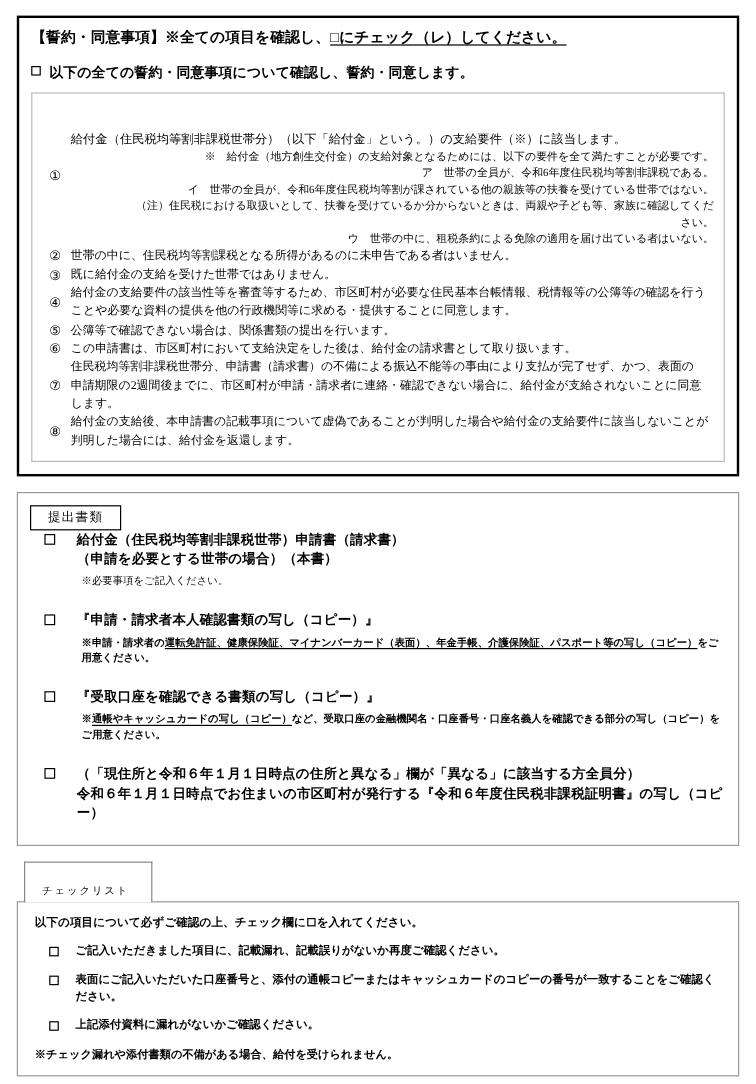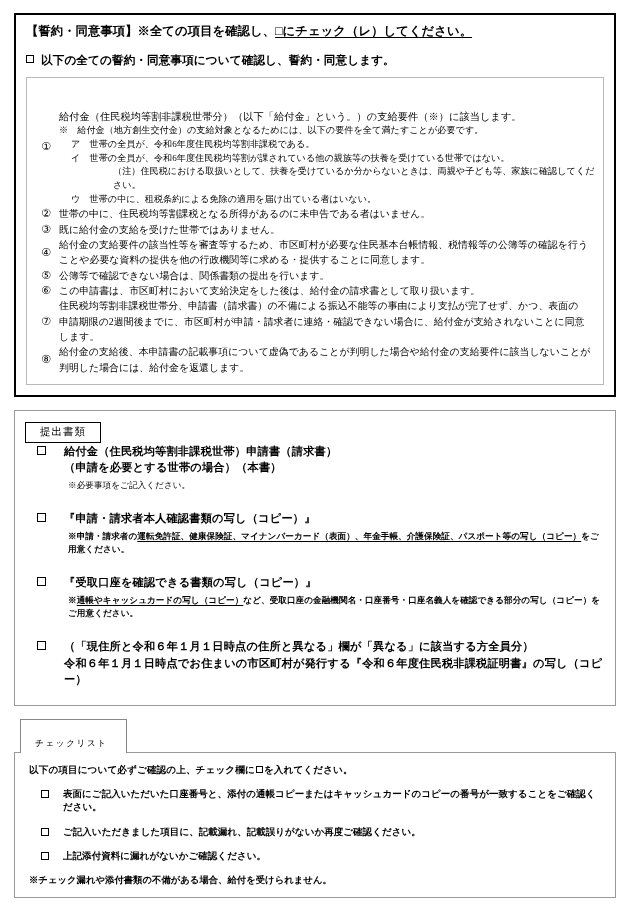--- a/index.html
+++ b/index.html
@@ -94,20 +94,21 @@
     letter-spacing: 0.05px;
   }
   td.body.first { padding-top: 3px; }
   .lead {
     font-size: 10.2px;
     margin-top: 19px;
   }
   .sub {
     font-size: 9.1px;
     line-height: 1.5;
+    text-align: right;
   }
   .sub-indent { padding-left: 12px; display:block; }
   .sub-indent2 { padding-left: 6px; display:block;margin-left:48px; }
 
   
   .docs-section {
     border: 1px solid #9a9a9a;
     box-sizing: border-box;
     padding: 10px 10px 12px 10px;
     margin-bottom: 13px;
@@ -364,26 +365,26 @@
   </div>
 
   <div class="check-section">
     <span class="check-tab">チェックリスト</span>
     <div class="check-box">
 
       <div class="check-intro"><span>以下の項目について必ずご確認の上、チェック欄に</span><span class="cbx-sm"></span><span>を入れてください。</span></div>
 
       <div class="check-item">
         <span class="box"></span>
+        <span class="check-item-text">ご記入いただきました項目に、記載漏れ、記載誤りがないか再度ご確認ください。</span>
+      </div>
+
+      <div class="check-item">
+        <span class="box"></span>
         <span class="check-item-text">表面にご記入いただいた口座番号と、添付の通帳コピーまたはキャッシュカードのコピーの番号が一致することをご確認ください。</span>
-      </div>
-
-      <div class="check-item">
-        <span class="box"></span>
-        <span class="check-item-text">ご記入いただきました項目に、記載漏れ、記載誤りがないか再度ご確認ください。</span>
       </div>
 
       <div class="check-item">
         <span class="box"></span>
         <span class="check-item-text">上記添付資料に漏れがないかご確認ください。</span>
       </div>
 
       <div class="check-foot">※チェック漏れや添付書類の不備がある場合、給付を受けられません。</div>
     </div>
   </div>

